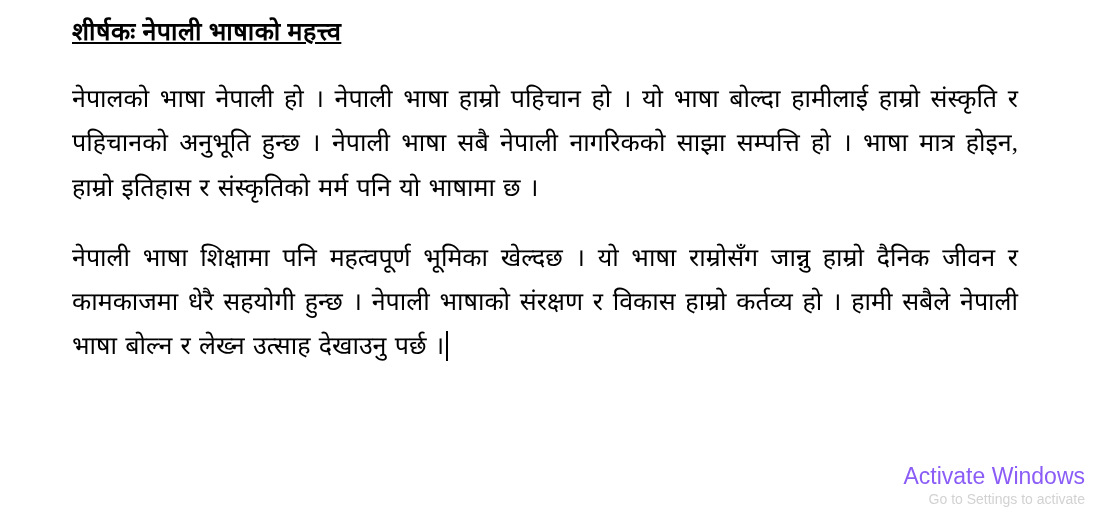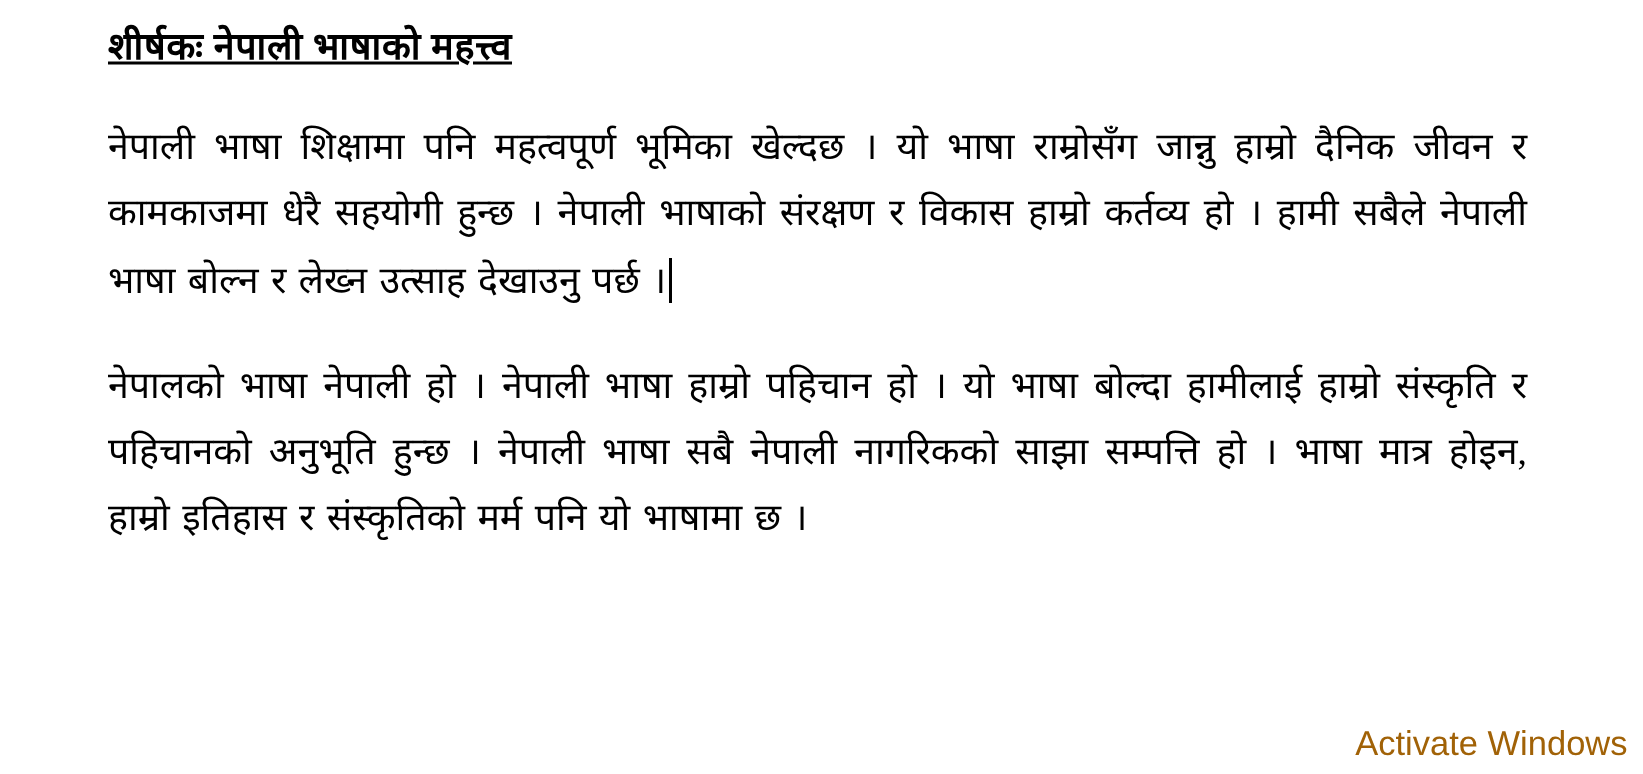--- a/index.html
+++ b/index.html
@@ -65,44 +65,45 @@
     width: 330px;
     text-align: right;
     color: #d0d0d0;
     pointer-events: none;
     user-select: none;
     font-family: "Liberation Sans", "DejaVu Sans", sans-serif;
   }
   .watermark .wm-title {
     font-size: 23px;
     line-height: 1.15;
-    color: #a16207;
+    color: #8b5cf6;
     white-space: nowrap;
   }
   .watermark .wm-sub {
     font-size: 14px;
     line-height: 1.2;
     color: #d2d2d2;
     margin-top: 2px;
     white-space: nowrap;
     overflow: hidden;
   }
 </style>
 </head>
 <body>
 
 <div class="page">
 
   <div class="doc">
 
     <div class="title">शीर्षकः नेपाली भाषाको महत्त्व</div>
 
+    <p class="para">नेपालको भाषा नेपाली हो । नेपाली भाषा हाम्रो पहिचान हो । यो भाषा बोल्दा हामीलाई हाम्रो संस्कृति र पहिचानको अनुभूति हुन्छ । नेपाली भाषा सबै नेपाली नागरिकको साझा सम्पत्ति हो । भाषा मात्र होइन, हाम्रो इतिहास र संस्कृतिको मर्म पनि यो भाषामा छ ।</p>
+
     <p class="para"><span>नेपाली भाषा शिक्षामा पनि महत्वपूर्ण भूमिका खेल्दछ । यो भाषा राम्रोसँग जान्नु हाम्रो दैनिक जीवन र कामकाजमा धेरै सहयोगी हुन्छ । नेपाली भाषाको संरक्षण र विकास हाम्रो कर्तव्य हो । हामी सबैले नेपाली भाषा बोल्न र लेख्न उत्साह देखाउनु पर्छ ।</span><span class="caret"></span></p>
-
-    <p class="para">नेपालको भाषा नेपाली हो । नेपाली भाषा हाम्रो पहिचान हो । यो भाषा बोल्दा हामीलाई हाम्रो संस्कृति र पहिचानको अनुभूति हुन्छ । नेपाली भाषा सबै नेपाली नागरिकको साझा सम्पत्ति हो । भाषा मात्र होइन, हाम्रो इतिहास र संस्कृतिको मर्म पनि यो भाषामा छ ।</p>
 
   </div>
 
   <div class="watermark">
     <div class="wm-title">Activate Windows</div>
+    <div class="wm-sub">Go to Settings to activate</div>
   </div>
 
 </div>
 
 </body></html>

